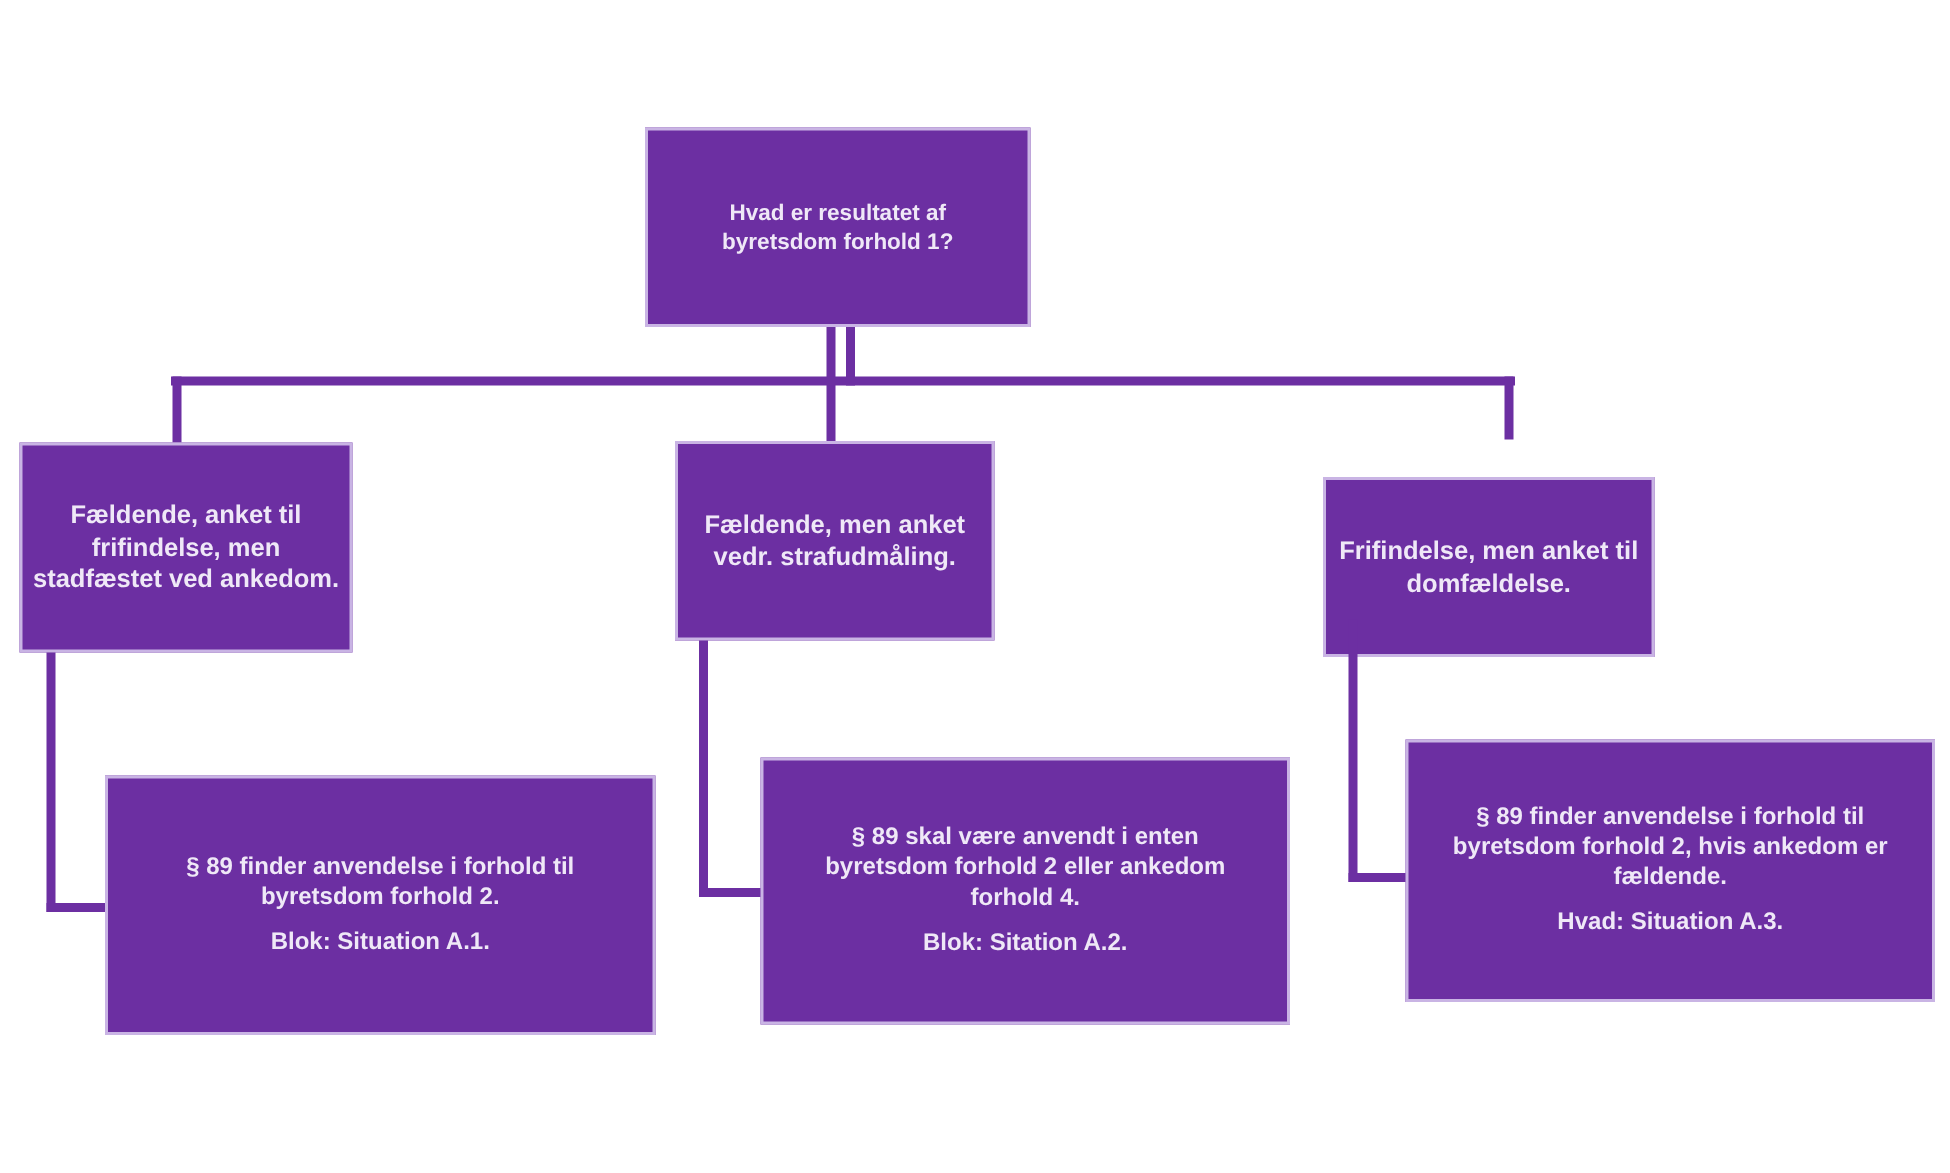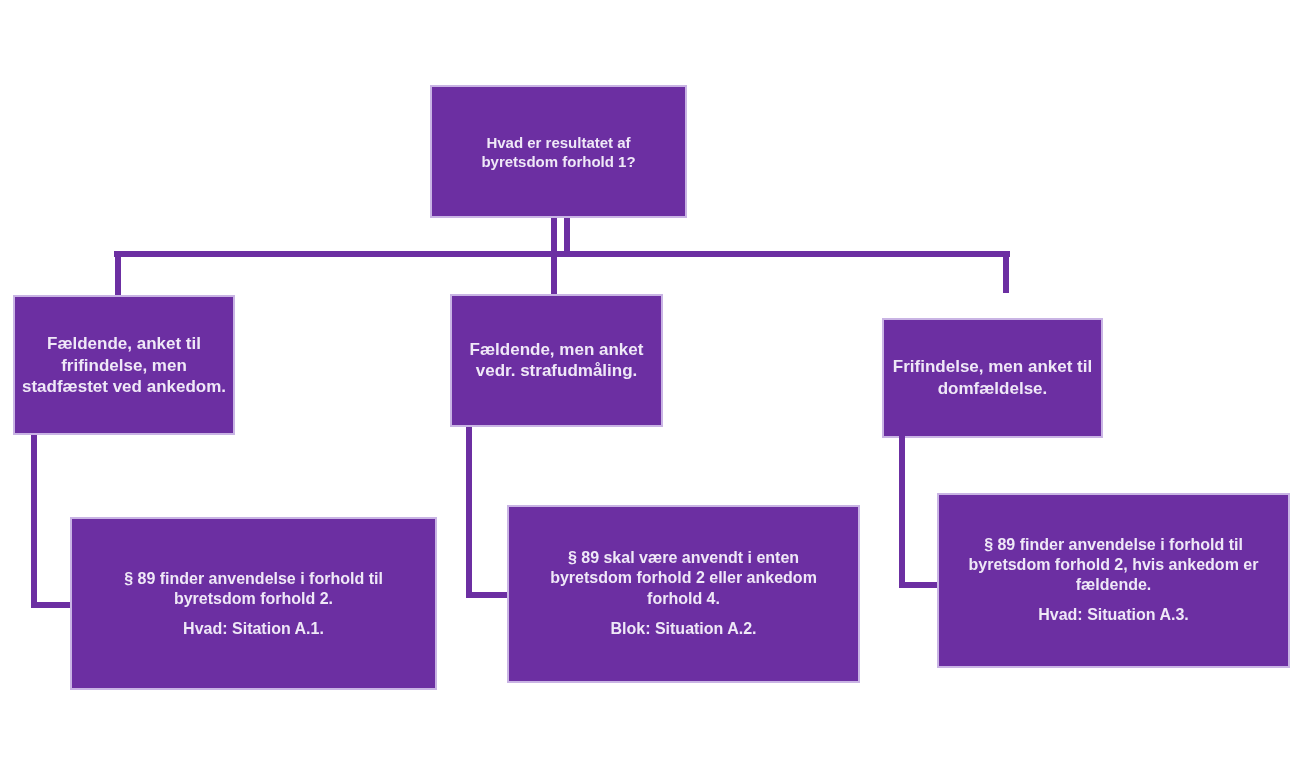--- a/index.html
+++ b/index.html
@@ -72,30 +72,30 @@
   <div class="line" style="left:466px;top:427px;width:6px;height:171px;"></div>
   <div class="line" style="left:466px;top:592px;width:44px;height:6px;"></div>
 
   <div class="line" style="left:899px;top:413px;width:6px;height:175px;"></div>
   <div class="line" style="left:899px;top:582px;width:41px;height:6px;"></div>
 
   <div class="node result-node" style="left:70px;top:517px;width:367px;height:173px;">
     <div class="node-stack">
       <div class="outcome">§ 89 finder anvendelse i forhold til
 byretsdom forhold 2.</div>
-      <div class="block">Hvad: Sitation A.1.</div>
+      <div class="block">Blok: Situation A.1.</div>
     </div>
   </div>
 
   <div class="node result-node" style="left:507px;top:505px;width:353px;height:178px;">
     <div class="node-stack">
       <div class="outcome">§ 89 skal være anvendt i enten
 byretsdom forhold 2 eller ankedom
 forhold 4.</div>
-      <div class="block">Blok: Situation A.2.</div>
+      <div class="block">Blok: Sitation A.2.</div>
     </div>
   </div>
 
   <div class="node result-node" style="left:937px;top:493px;width:353px;height:175px;">
     <div class="node-stack">
       <div class="outcome">§ 89 finder anvendelse i forhold til
 byretsdom forhold 2, hvis ankedom er
 fældende.</div>
       <div class="block">Hvad: Situation A.3.</div>
     </div>

